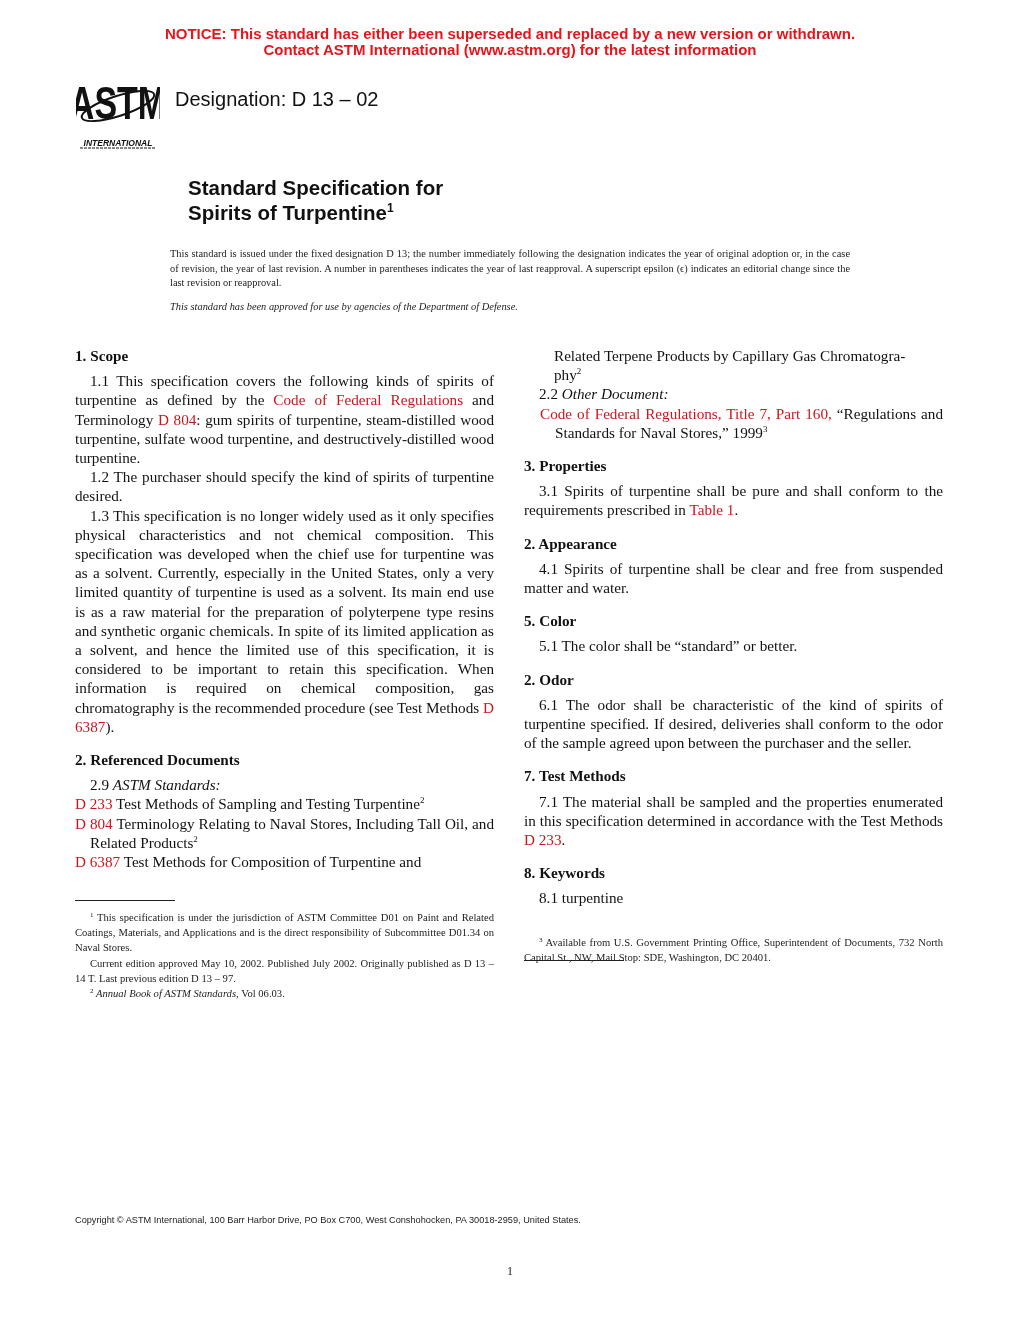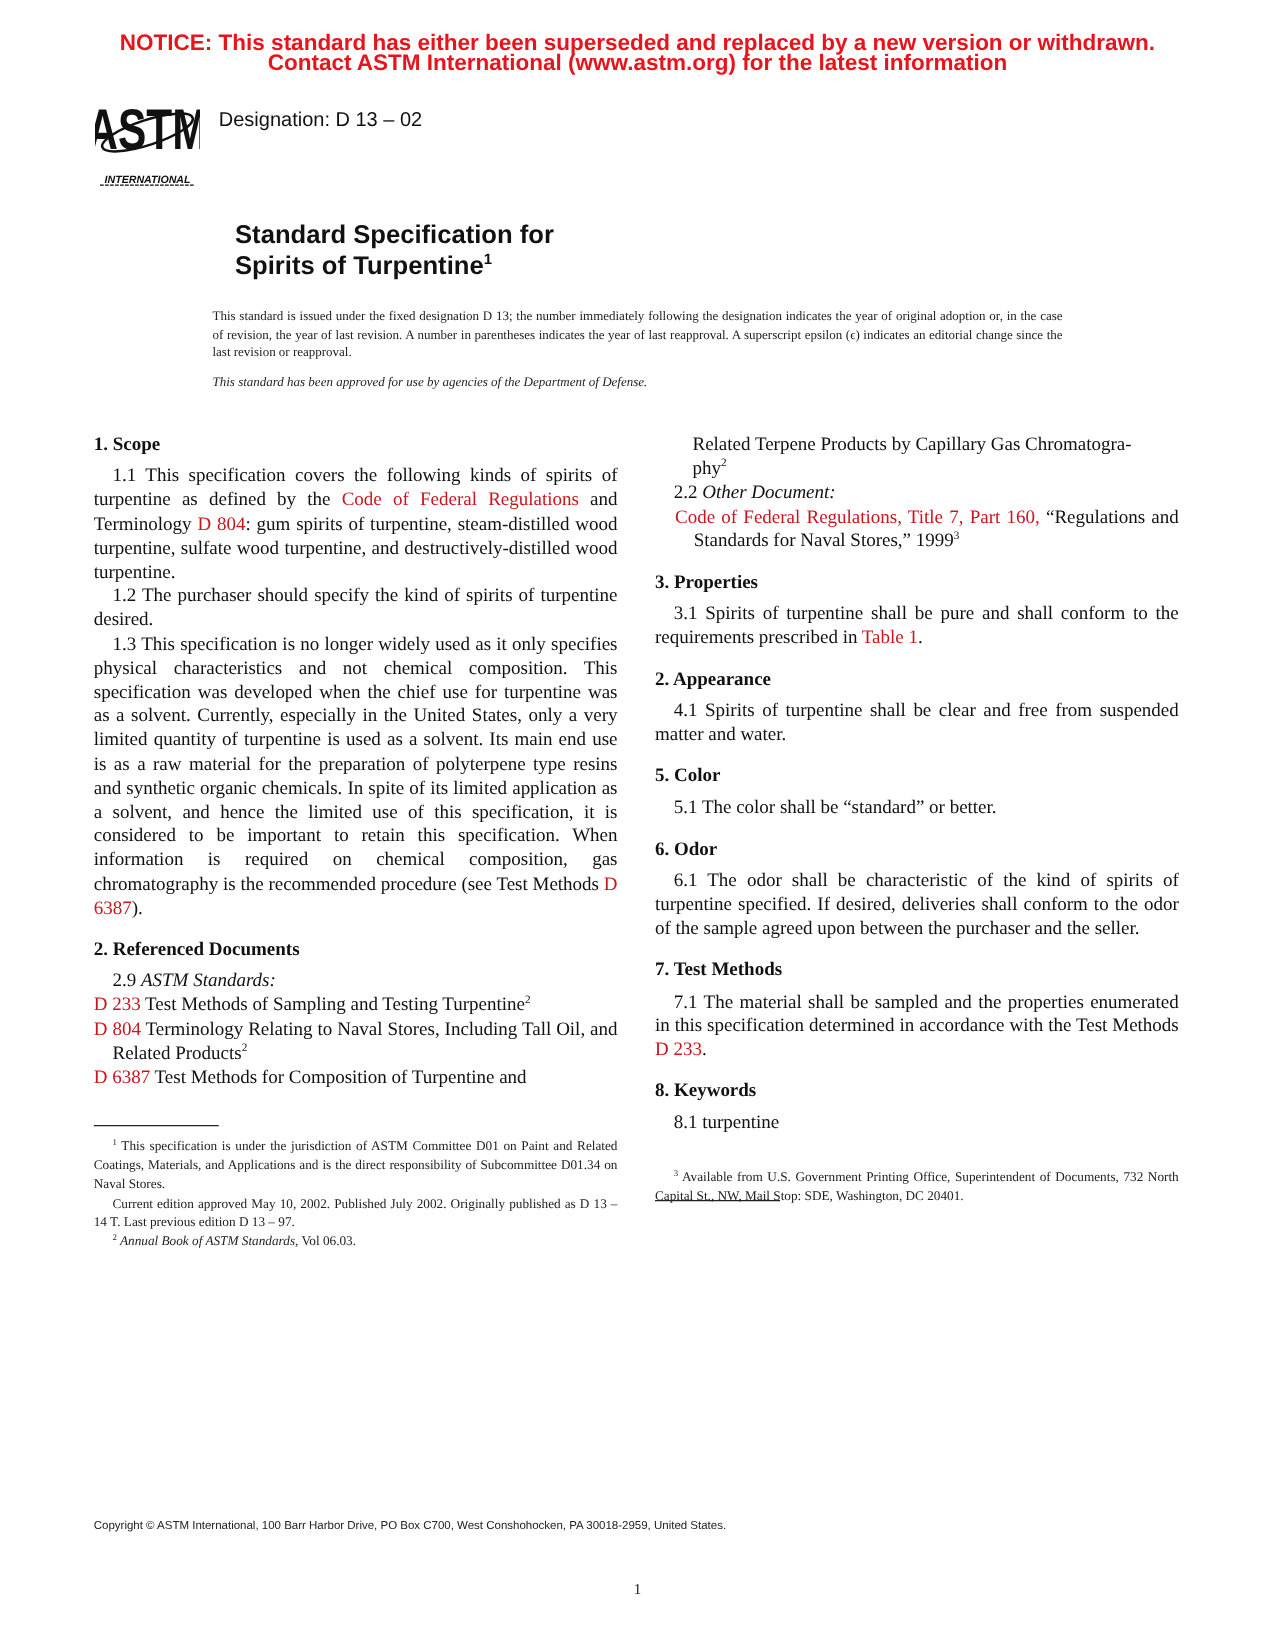--- a/index.html
+++ b/index.html
@@ -1,25 +1,25 @@
 <!DOCTYPE html>
 <html><head>
   <meta charset="utf-8">
   <style>
     * { box-sizing: border-box; margin: 0; padding: 0; }
     html, body { width: 1020px; height: 1320px; background: #ffffff; }
     body { position: relative; font-family: "Liberation Serif", serif; color: #111; overflow: hidden; }
 
     .notice { position: absolute; top: 26px; left: 0; width: 1020px; text-align: center;
       font-family: "Liberation Sans", sans-serif; font-weight: bold; color: #e8141c;
-      font-size: 18px; line-height: 16px; }
+      font-size: 15px; line-height: 16px; }
 
     .logo { position: absolute; left: 76px; top: 76px; width: 84px; height: 74px; }
     .designation { position: absolute; left: 175px; top: 88px; font-family: "Liberation Sans", sans-serif;
-      font-size: 16px; color: #111; }
+      font-size: 20px; color: #111; }
 
     .title { position: absolute; left: 188px; top: 175px; font-family: "Liberation Sans", sans-serif;
       font-weight: bold; font-size: 20.5px; line-height: 25px; color: #111; }
     .title sup { font-size: 12px; vertical-align: 8px; line-height: 0; }
 
     .preamble { position: absolute; left: 170px; top: 247px; width: 680px; font-size: 10.4px; line-height: 14.5px;
       color: #222; text-align: justify; }
     .preamble-italic { position: absolute; left: 170px; top: 301px; width: 680px; font-size: 10.4px; font-style: italic; color: #222; }
 
     .col { position: absolute; top: 346px; font-size: 15.2px; line-height: 19.2px; color: #111; }
@@ -98,21 +98,21 @@
   <div class="sec-gap"></div>
   <div class="h">3.  Properties</div>
   <div class="p"><span>3.1  Spirits of turpentine shall be pure and shall conform to the requirements prescribed in </span><span class="link">Table 1</span><span>.</span></div>
   <div class="sec-gap"></div>
   <div class="h">2.  Appearance</div>
   <div class="p">4.1  Spirits of turpentine shall be clear and free from suspended matter and water.</div>
   <div class="sec-gap"></div>
   <div class="h">5.  Color</div>
   <div class="p">5.1  The color shall be “standard” or better.</div>
   <div class="sec-gap"></div>
-  <div class="h">6.  Odor</div>
+  <div class="h">2.  Odor</div>
   <div class="p">6.1  The odor shall be characteristic of the kind of spirits of turpentine specified. If desired, deliveries shall conform to the odor of the sample agreed upon between the purchaser and the seller.</div>
   <div class="sec-gap"></div>
   <div class="h">7.  Test Methods</div>
   <div class="p"><span>7.1  The material shall be sampled and the properties enumerated in this specification determined in accordance with the Test Methods </span><span class="link">D 233</span><span>.</span></div>
   <div class="sec-gap"></div>
   <div class="h">8.  Keywords</div>
   <div class="p">8.1  turpentine</div>
 </div>
 
 <div class="fn-rule" style="left:524px; top:960px;"></div>

